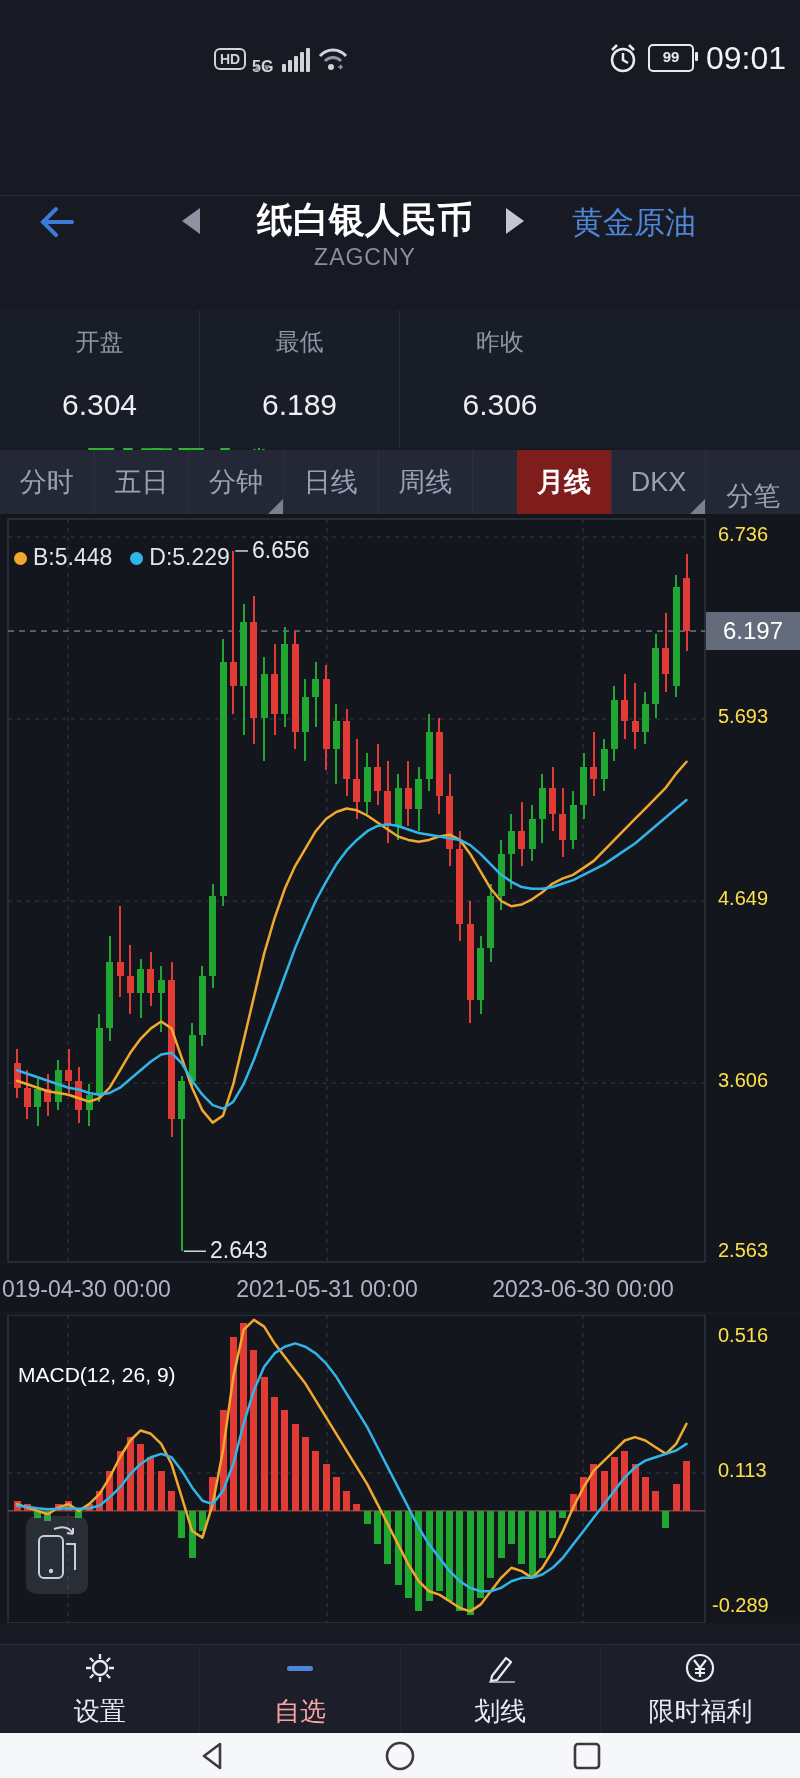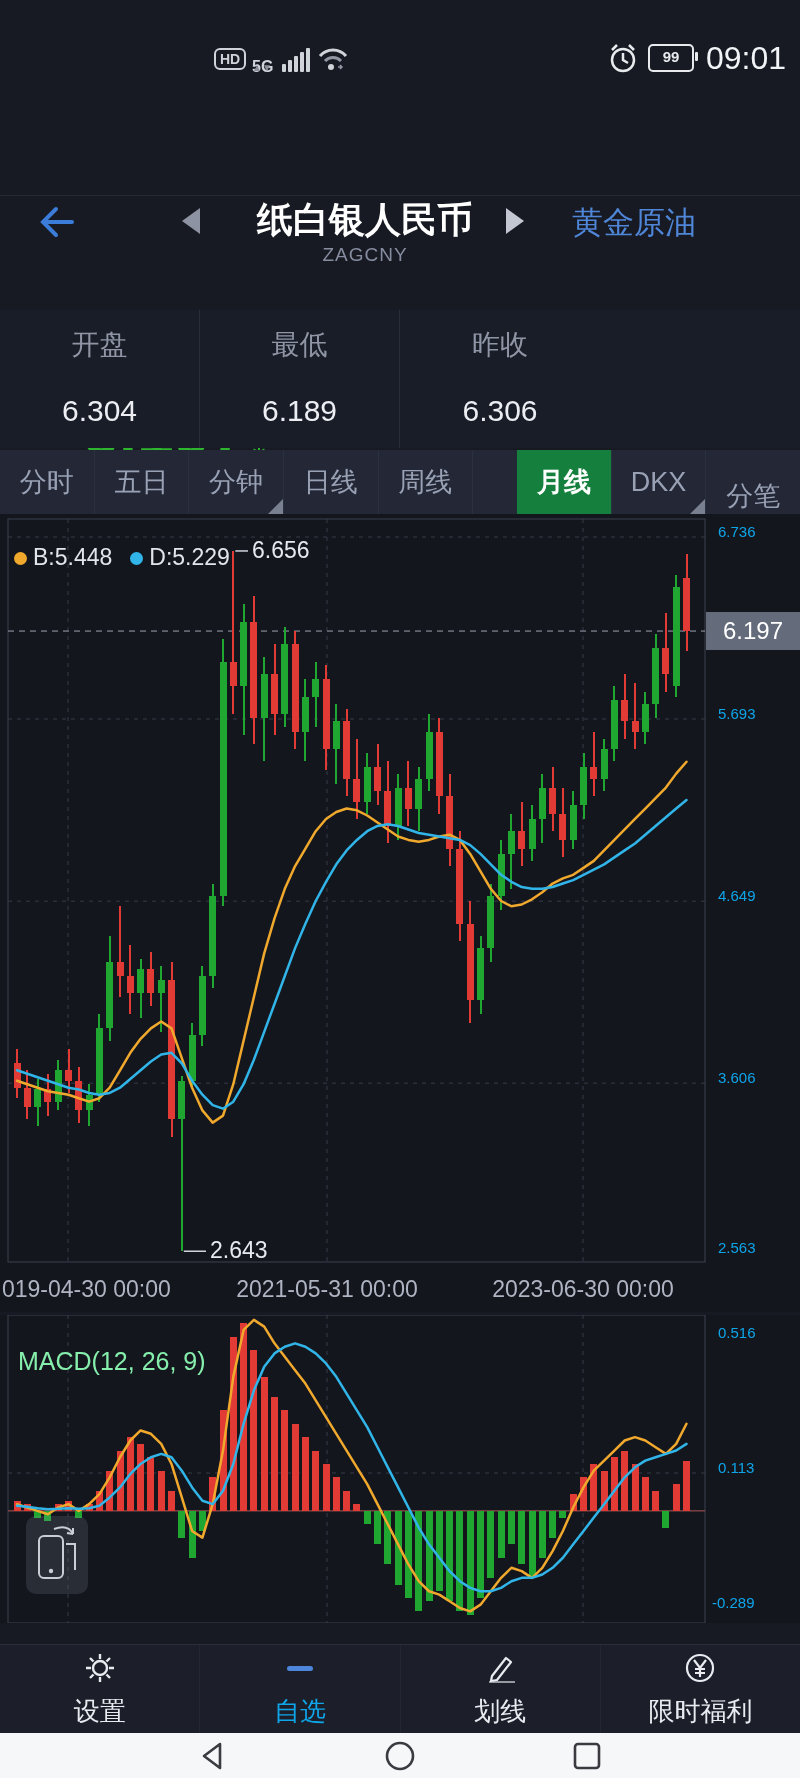--- a/index.html
+++ b/index.html
@@ -12,45 +12,45 @@
     padding:1px 4px;display:inline-block;}
   .sig-bars{display:flex;align-items:flex-end;gap:2px;height:26px;}
   .sig-bars i{display:block;width:4px;background:#cfd3da;border-radius:1px;}
   .batt{border:2px solid #e8eaee;border-radius:5px;width:42px;height:24px;color:#e8eaee;
     font-size:15px;font-weight:bold;text-align:center;line-height:22px;position:relative;}
   .batt:after{content:"";position:absolute;right:-6px;top:6px;width:3px;height:9px;background:#e8eaee;border-radius:1px;}
   
   .stats{display:grid;grid-template-columns:1fr 1fr 1fr 1fr;background:#191d27;}
   .stats .cell{border-right:1px solid #272c38;text-align:center;padding-top:16px;}
   .stats .cell:last-child{border-right:none;}
-  .stats .lab{font-size:28px;color:#8f95a5;}
+  .stats .lab{font-size:24px;color:#8f95a5;}
   .stats .val{font-size:30px;color:#eceef3;margin-top:30px;}
   
   .tabs{display:flex;background:#242836;}
   .tab{flex:1;position:relative;display:flex;align-items:center;justify-content:center;
     font-size:27px;color:#99a1b5;border-right:1px solid #2b3040;}
   .tab:last-child{border-right:none;margin-top:28px;}
-  .tab.sel{background:#15803d;color:#ffffff;font-weight:bold;margin-left:44px;}
+  .tab.sel{background:#7f1d1d;color:#ffffff;font-weight:bold;margin-left:44px;}
   .tab.corner:after{content:"";position:absolute;right:0;bottom:0;width:0;height:0;
     border-style:solid;border-width:0 0 15px 15px;border-color:transparent transparent #79808f transparent;}
   
-  .ylab{font-size:15px;color:#0ea5e9;}
+  .ylab{font-size:20px;color:#fde047;}
   .datelab{font-size:23px;color:#aeb4c2;}
   .ann{font-size:23px;color:#e6e9f0;}
   .legend{display:flex;align-items:center;gap:18px;font-size:23px;color:#e2e5ec;}
   .legend .dot{width:13px;height:13px;border-radius:50%;display:inline-block;margin-right:6px;}
   .pricebox{background:#646b7a;color:#ffffff;font-size:24px;display:flex;align-items:center;
     justify-content:center;}
   
   .toolbar{display:flex;background:#1c1f2a;border-top:1px solid #2a2e3a;}
   .tb-item{flex:1;display:flex;flex-direction:column;align-items:center;justify-content:center;gap:8px;
     border-right:1px solid rgba(255,255,255,0.04);}
   .tb-item:last-child{border-right:none;}
   .tb-item .lbl{font-size:26px;color:#e9ebf0;}
-  .tb-item.sel .lbl{color:#0ea5e9;text-align:right;}
+  .tb-item.sel .lbl{color:#fca5a5;text-align:right;}
   
   .andnav{display:flex;align-items:center;justify-content:space-around;background:#f6f7f9;padding:0 120px;}
   .rotate-hint{background:rgba(140,150,165,0.18);border-radius:10px;}
 </style>
 </head>
 <body>
 
 <div id="app">
 
   <div class="abs" style="left:0;top:0;width:800px;height:90px;">
@@ -82,21 +82,21 @@
   </div>
 
   <div class="abs" style="left:0;top:90px;width:800px;height:106px;">
     <svg class="abs" style="left:34px;top:110px;cursor:pointer;" width="44" height="44" viewBox="0 0 44 44">
       <path d="M38 22 L10 22 M22 9 L9 22 L22 35" fill="none" stroke="#3a7cd8" stroke-width="4" stroke-linecap="round"></path>
     </svg>
     <span class="abs" style="left:182px;top:118px;width:0;height:0;border-style:solid;border-width:13px 18px 13px 0;border-color:transparent #8d93a3 transparent transparent;"></span>
     <div class="abs txt" style="left:200px;top:106px;width:330px;text-align:center;font-size:36px;font-weight:bold;color:#ffffff;">纸白银人民币</div>
     <span class="abs" style="left:506px;top:118px;width:0;height:0;border-style:solid;border-width:13px 0 13px 18px;border-color:transparent transparent transparent #c2c7d2;"></span>
     <div class="abs txt" style="left:572px;top:112px;font-size:31px;color:#4f86d8;cursor:pointer;">黄金原油</div>
-    <div class="abs txt" style="left:200px;top:154px;width:330px;text-align:center;font-size:19px;letter-spacing:1px;color:#878da0;">ZAGCNY</div>
+    <div class="abs txt" style="left:200px;top:154px;width:330px;text-align:center;font-size:23px;letter-spacing:1px;color:#878da0;">ZAGCNY</div>
     <div class="abs" style="left:0;top:104px;width:800px;height:1px;background:#262a33;top:105px;"></div>
   </div>
   <div class="abs" style="left:0;top:195px;width:800px;height:1px;background:#262a33;"></div>
 
   <div class="abs" style="left:0;top:196px;width:800px;height:114px;">
     <span class="abs txt" style="left:82px;top:198px;font-size:66px;font-weight:bold;color:#2eb62e;">
       <span>6.197</span><span style="font-size:46px;font-weight:normal;">↓</span>
     </span>
     <span class="abs txt" style="left:265px;top:214px;width:270px;text-align:right;font-size:31px;color:#2eb62e;">-0.109</span>
     <span class="abs txt" style="left:455px;top:214px;width:240px;text-align:right;font-size:31px;color:#2eb62e;">-1.73%</span>
@@ -370,21 +370,21 @@
           <rect x="631.5" y="148.95999999999998" width="7" height="46.900000000000034" fill="#e23a34"></rect>
           <rect x="641.8000000000001" y="162.36" width="7" height="33.5" fill="#e23a34"></rect>
           <rect x="652.1" y="175.76000000000002" width="7" height="20.099999999999994" fill="#e23a34"></rect>
           <rect x="662.4000000000001" y="195.86" width="7" height="16.75" fill="#1fa732"></rect>
           <rect x="672.7" y="169.06" width="7" height="26.80000000000001" fill="#e23a34"></rect>
           <rect x="683" y="145.61" width="7" height="50.25" fill="#e23a34"></rect>
         </g>
         <polyline points="17,189.16 27.3,192.51 37.6,195.86 47.900000000000006,199.21 58.2,192.51 68.5,189.16 78.80000000000001,195.86 89.10000000000001,189.16 99.4,179.11 109.7,162.36 120,142.26 130.3,125.51000000000002 140.60000000000002,115.46000000000001 150.9,118.81000000000002 161.20000000000002,128.86 171.5,148.95999999999998 181.8,182.46 192.10000000000002,215.96000000000004 202.4,222.66 212.70000000000002,189.16 223,135.56 233.3,61.86 243.60000000000002,14.959999999999994 253.9,4.9100000000000215 264.20000000000005,11.60999999999999 274.5,28.360000000000007 284.8,41.76 295.1,55.16000000000001 305.40000000000003,68.56 315.70000000000005,85.31 326,102.06 336.3,118.81000000000002 346.6,135.56 356.90000000000003,152.31 367.20000000000005,169.06 377.5,189.16 387.8,209.26000000000002 398.1,229.35999999999999 408.40000000000003,249.46 418.70000000000005,266.21 429,276.26 439.3,279.61 449.6,286.31 459.90000000000003,293.01 470.20000000000005,296.36 480.50000000000006,289.66 490.8,276.26 501.1,262.86 511.40000000000003,252.81000000000003 521.7,256.15999999999997 532,262.86 542.3000000000001,252.81000000000003 552.6,236.06 562.9000000000001,215.96000000000004 573.2,192.51 583.5,172.41 593.8000000000001,155.66 604.1,145.61 614.4000000000001,135.56 624.7,125.51000000000002 635,122.16000000000001 645.3000000000001,125.51000000000002 655.6,132.21 665.9000000000001,138.91 676.2,128.86 686.5,108.76" fill="none" stroke="#f0a92d" stroke-width="2.5" stroke-linejoin="round" stroke-linecap="round"></polyline>
         <polyline points="17,190.835 27.3,191.84 37.6,193.18 47.900000000000006,194.185 58.2,193.85 68.5,193.18 78.80000000000001,193.85 89.10000000000001,193.18 99.4,190.835 109.7,182.46 120,172.41 130.3,159.01000000000002 140.60000000000002,148.95999999999998 150.9,142.26 161.20000000000002,138.91 171.5,142.26 181.8,155.66 192.10000000000002,172.41 202.4,185.81 212.70000000000002,189.16 223,175.76000000000002 233.3,148.95999999999998 243.60000000000002,108.76 253.9,75.26000000000002 264.20000000000005,51.81 274.5,38.41000000000001 284.8,31.710000000000008 295.1,28.360000000000007 305.40000000000003,31.710000000000008 315.70000000000005,38.41000000000001 326,48.46000000000001 336.3,61.86 346.6,78.61000000000001 356.90000000000003,95.36000000000001 367.20000000000005,112.11 377.5,132.21 387.8,152.31 398.1,172.41 408.40000000000003,192.51 418.70000000000005,212.61 429,229.35999999999999 439.3,242.76000000000002 449.6,256.15999999999997 459.90000000000003,266.21 470.20000000000005,272.90999999999997 480.50000000000006,276.26 490.8,276.26 501.1,272.90999999999997 511.40000000000003,266.21 521.7,262.86 532,262.86 542.3000000000001,259.51 552.6,252.81000000000003 562.9000000000001,242.76000000000002 573.2,229.35999999999999 583.5,215.96000000000004 593.8000000000001,202.56 604.1,189.16 614.4000000000001,175.76000000000002 624.7,162.36 635,152.31 645.3000000000001,145.61 655.6,142.26 665.9000000000001,138.91 676.2,135.56 686.5,128.86" fill="none" stroke="#31b5e9" stroke-width="2.5" stroke-linejoin="round" stroke-linecap="round"></polyline>
       </svg>
-    <div class="abs txt" style="left:18px;top:32px;font-size:25px;color:#86efac;">MACD(12, 26, 9)</div>
+    <div class="abs txt" style="left:18px;top:48px;font-size:21px;color:#ffffff;">MACD(12, 26, 9)</div>
     <div class="abs ylab txt" style="left:718px;top:9px;text-align:center;">0.516</div>
     <div class="abs ylab txt" style="left:718px;top:144px;">0.113</div>
     <div class="abs ylab txt" style="left:712px;top:279px;">-0.289</div>
     <div class="abs rotate-hint" style="left:26px;top:201px;width:62px;height:78px;cursor:pointer;">
       <svg width="62" height="78" viewBox="0 0 62 78">
         <rect x="13" y="20" width="24" height="42" rx="5" fill="none" stroke="#c9cdd6" stroke-width="2"></rect>
         <circle cx="25" cy="55" r="2.2" fill="#c9cdd6"></circle>
         <path d="M40 28 h9 v26" fill="none" stroke="#c9cdd6" stroke-width="2"></path>
         <path d="M28 13 Q42 8 47 18" fill="none" stroke="#c9cdd6" stroke-width="2"></path>
         <path d="M47 18 l-6 -1 m6 1 l0 -6" stroke="#c9cdd6" stroke-width="2" fill="none"></path>

